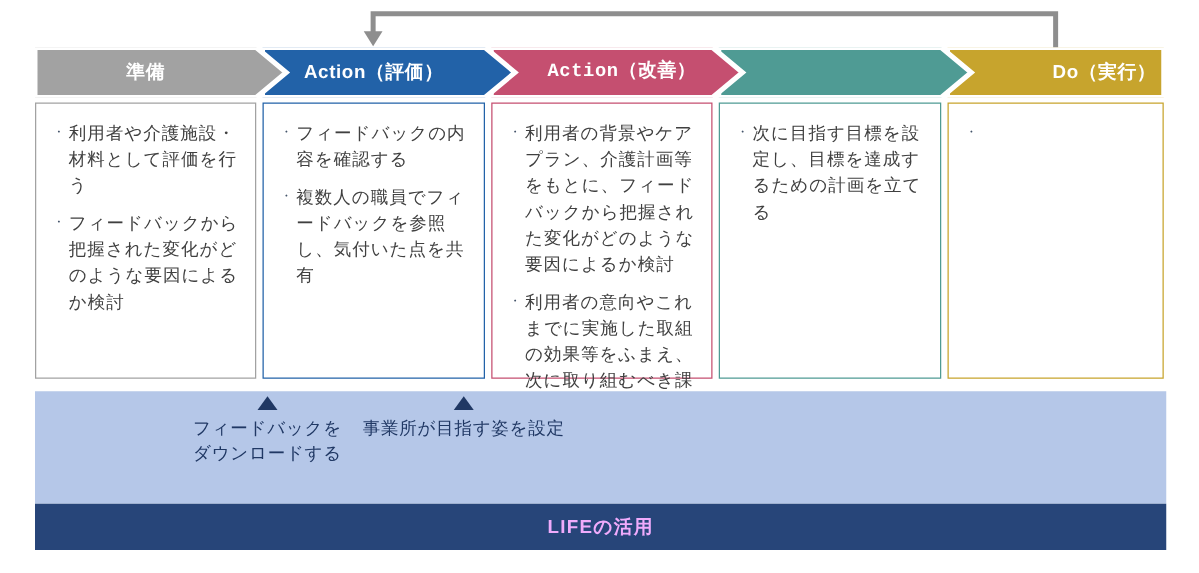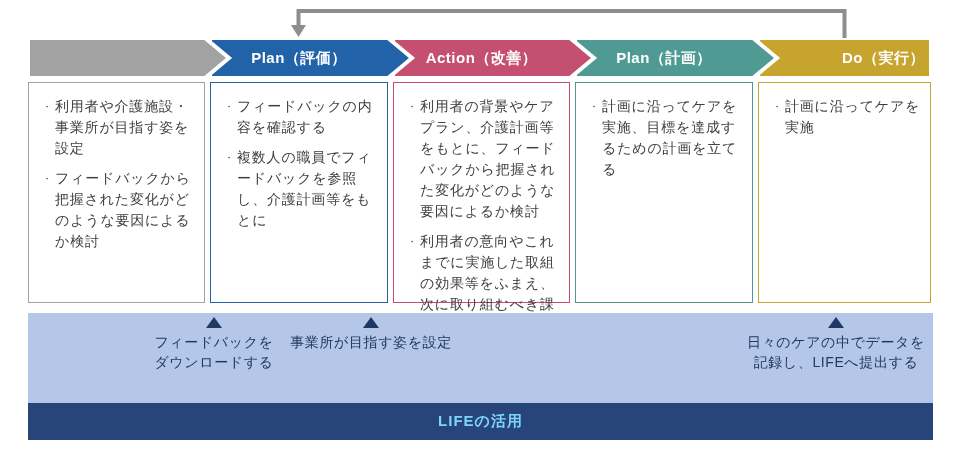--- a/index.html
+++ b/index.html
@@ -10,21 +10,21 @@
   
   .loop-arrow{position:absolute;left:0;top:0;width:959px;height:40px;}
   
   .banner-svg{position:absolute;left:0;top:38px;width:959px;height:40px;}
   .banner-label{
     position:absolute;top:38px;height:40px;line-height:40px;
     text-align:center;color:#ffffff;font-weight:bold;font-size:15px;letter-spacing:0.5px;
   }
   .bl-0{left:28px;width:177px;}
   .bl-1{left:210px;width:178px;}
-  .bl-2{left:393px;width:177px;}
+  .bl-2{left:409px;width:177px;font-family:Liberation Mono, monospace;}
   .bl-3{left:575px;width:178px;}
   .bl-4{left:797px;width:173px;}
   
   .colbox{
     position:absolute;top:82px;height:221px;background:#ffffff;box-sizing:border-box;
     padding:13px 4px 0 10px;
   }
   .cb-0{left:28px;width:177px;border:1.5px solid #a2a2a2;}
   .cb-1{left:210px;width:178px;border:1.5px solid #2262a8;}
   .cb-2{left:393px;width:177px;border:1.5px solid #c54f70;}
@@ -48,108 +48,102 @@
     width:0;height:0;margin:0 auto 4px auto;
     border-left:8px solid transparent;border-right:8px solid transparent;
     border-bottom:11px solid #203864;
   }
   .ann-line{font-size:14px;font-weight:normal;line-height:20px;letter-spacing:0.6px;}
   
   .footer-band{
     position:absolute;left:28px;top:403px;width:905px;height:37px;background:#274579;
     display:flex;align-items:center;justify-content:center;
   }
-  .footer-label{color:#7dd3fc;font-weight:bold;font-size:15px;letter-spacing:1px;}
+  .footer-label{color:#f0abfc;font-weight:bold;font-size:15px;letter-spacing:1px;}
 </style>
 </head>
 <body>
 
 <div class="canvas">
 
   <svg class="loop-arrow" viewBox="0 0 959 40">
     <path d="M 844.5 38 L 844.5 11 L 298.5 11 L 298.5 26" fill="none" stroke="#8e8e8e" stroke-width="4"></path>
     <polygon points="291,25 306,25 298.5,37" fill="#8e8e8e"></polygon>
   </svg>
 
   <svg class="banner-svg" viewBox="0 0 959 40">
     <polygon points="758,0 931,0 931,40 758,40" stroke="#ffffff" stroke-width="4" fill="#c7a42d"></polygon>
     <polygon points="575,0 753,0 777,20 753,40 575,40" stroke="#ffffff" stroke-width="4" fill="#4f9b94"></polygon>
     <polygon points="393,0 570,0 594,20 570,40 393,40" stroke="#ffffff" stroke-width="4" fill="#c54f70"></polygon>
     <polygon points="210,0 388,0 412,20 388,40 210,40" stroke="#ffffff" stroke-width="4" fill="#2262a8"></polygon>
     <polygon points="28,0 205,0 229,20 205,40 28,40" stroke="#ffffff" stroke-width="4" fill="#a2a2a2"></polygon>
   </svg>
 
-  <div class="banner-label bl-1">Plan（評価）</div>
+  <div class="banner-label bl-0">準備</div>
+  <div class="banner-label bl-1">Action（評価）</div>
   <div class="banner-label bl-2">Action（改善）</div>
-  <div class="banner-label bl-3">Plan（計画）</div>
   <div class="banner-label bl-4">Do（実行）</div>
 
   <div class="colbox cb-0">
     <div class="bullet-row">
       <span class="bullet-dot">・</span>
-      <span class="bullet-text">利用者や介護施設・事業所が目指す姿を設定</span>
+      <span class="bullet-text">利用者や介護施設・材料として評価を行う</span>
     </div>
     <div class="bullet-row">
       <span class="bullet-dot">・</span>
       <span class="bullet-text">フィードバックから把握された変化がどのような要因によるか検討</span>
     </div>
   </div>
 
   <div class="colbox cb-1">
     <div class="bullet-row">
       <span class="bullet-dot">・</span>
       <span class="bullet-text">フィードバックの内容を確認する</span>
     </div>
     <div class="bullet-row">
       <span class="bullet-dot">・</span>
-      <span class="bullet-text">複数人の職員でフィードバックを参照し、介護計画等をもとに</span>
+      <span class="bullet-text">複数人の職員でフィードバックを参照し、気付いた点を共有</span>
     </div>
   </div>
 
   <div class="colbox cb-2">
     <div class="bullet-row">
       <span class="bullet-dot">・</span>
       <span class="bullet-text">利用者の背景やケアプラン、介護計画等をもとに、フィードバックから把握された変化がどのような要因によるか検討</span>
     </div>
     <div class="bullet-row">
       <span class="bullet-dot">・</span>
       <span class="bullet-text">利用者の意向やこれまでに実施した取組の効果等をふまえ、次に取り組むべき課題を整理</span>
     </div>
   </div>
 
   <div class="colbox cb-3">
     <div class="bullet-row">
       <span class="bullet-dot">・</span>
-      <span class="bullet-text">計画に沿ってケアを実施、目標を達成するための計画を立てる</span>
+      <span class="bullet-text">次に目指す目標を設定し、目標を達成するための計画を立てる</span>
     </div>
   </div>
 
   <div class="colbox cb-4">
     <div class="bullet-row">
       <span class="bullet-dot">・</span>
-      <span class="bullet-text">計画に沿ってケアを実施</span>
     </div>
   </div>
 
   <div class="light-band"></div>
 
   <div class="annotation ann-0">
     <div class="tri-up"></div>
     <div class="ann-line">フィードバックを</div>
     <div class="ann-line">ダウンロードする</div>
   </div>
 
   <div class="annotation ann-1">
     <div class="tri-up"></div>
     <div class="ann-line">事業所が目指す姿を設定</div>
   </div>
 
-  <div class="annotation ann-2">
-    <div class="tri-up"></div>
-    <div class="ann-line">日々のケアの中でデータを</div>
-    <div class="ann-line">記録し、LIFEへ提出する</div>
-  </div>
 
   <div class="footer-band">
     <span class="footer-label">LIFEの活用</span>
   </div>
 
 </div>
 
 </body></html>

